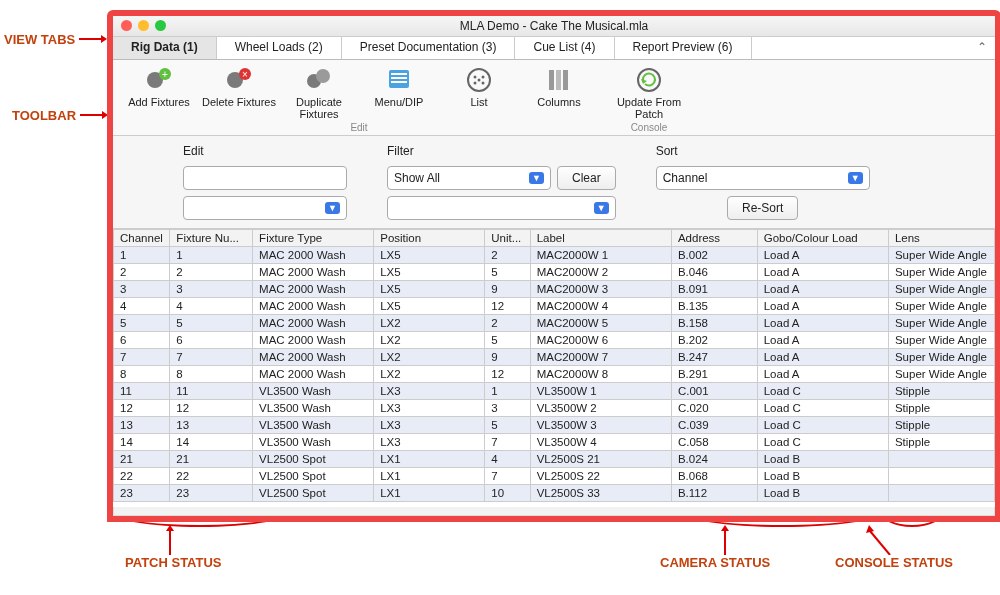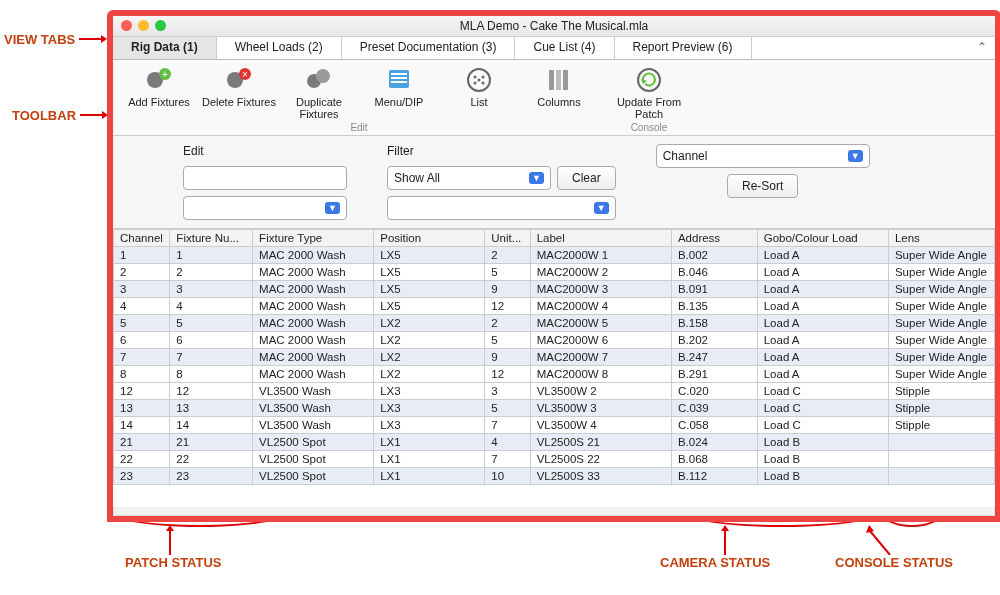--- a/index.html
+++ b/index.html
@@ -208,20 +208,21 @@
               <span class="chev">▼</span>
             </div>
         <div class="btn">Clear</div>
       </div>
       <div class="ddl">
             <span></span>
             <span class="chev">▼</span>
           </div>
     </div>
     <div class="col">
+      <label>Sort</label>
       <div class="ddl" style="min-width:200px">
             <span>Channel</span>
             <span class="chev">▼</span>
           </div>
       <div style="text-align:center"><div class="btn">Re-Sort</div></div>
     </div>
   </div>
 
   <div class="grid">
     <table>
@@ -331,20 +332,31 @@
               <td>8</td>
               <td>8</td>
               <td>MAC 2000 Wash</td>
               <td>LX2</td>
               <td>12</td>
               <td>MAC2000W 8</td>
               <td>B.291</td>
               <td>Load A</td>
               <td>Super Wide Angle</td>
             </tr>
+            <tr class="alt">
+              <td>11</td>
+              <td>11</td>
+              <td>VL3500 Wash</td>
+              <td>LX3</td>
+              <td>1</td>
+              <td>VL3500W 1</td>
+              <td>C.001</td>
+              <td>Load C</td>
+              <td>Stipple</td>
+            </tr>
             <tr>
               <td>12</td>
               <td>12</td>
               <td>VL3500 Wash</td>
               <td>LX3</td>
               <td>3</td>
               <td>VL3500W 2</td>
               <td>C.020</td>
               <td>Load C</td>
               <td>Stipple</td>

